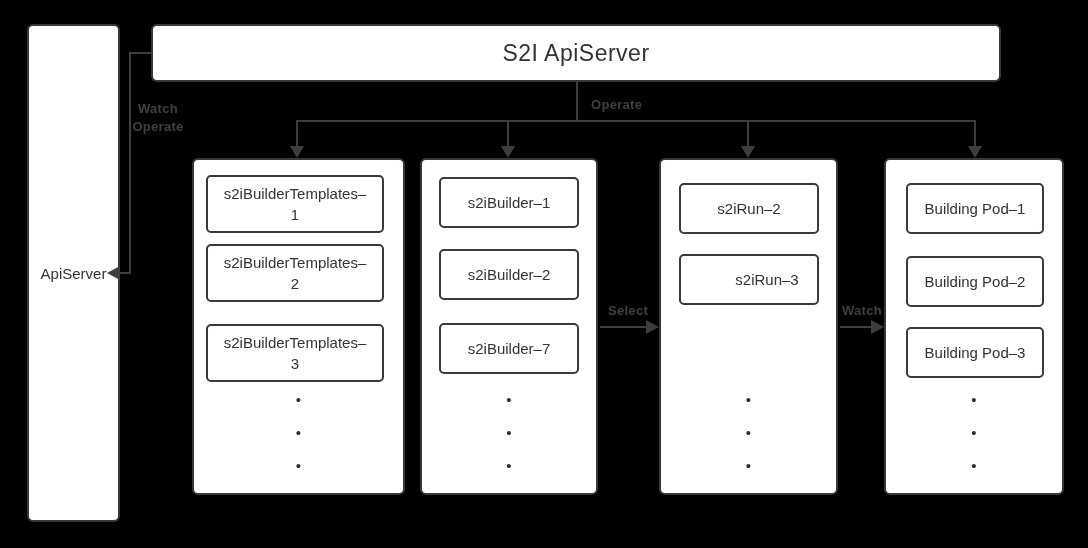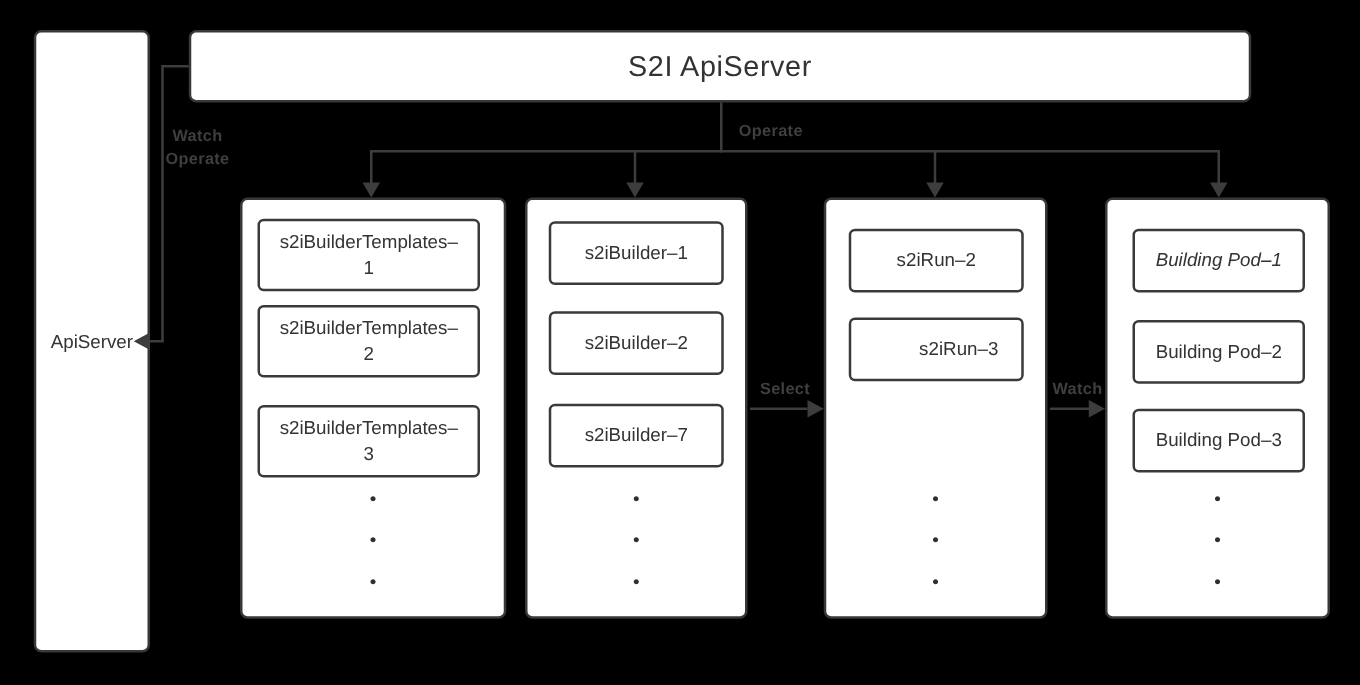--- a/index.html
+++ b/index.html
@@ -65,21 +65,21 @@
   #col-builders div.node:nth-of-type(1) { top: 17px; }
   #col-builders div.node:nth-of-type(2) { top: 89px; }
   #col-builders div.node:nth-of-type(3) { top: 163px; }
 
   #col-runs .node { left: 18px; width: 140px; height: 51px; }
   #col-runs div.node:nth-of-type(1) { top: 23px; }
   #col-runs div.node:nth-of-type(2) { top: 94px; padding-left: 36px; }
   #col-runs div.node:nth-of-type(3) { top: 167px; }
 
   #col-pods .node { left: 20px; width: 138px; height: 51px; }
-  #col-pods div.node:nth-of-type(1) { top: 23px; font-style: italic; }
+  #col-pods div.node:nth-of-type(1) { top: 23px; }
   #col-pods div.node:nth-of-type(2) { top: 96px; }
   #col-pods div.node:nth-of-type(3) { top: 167px; }
 
   .dot {
     position: absolute;
     left: 0; width: 100%;
     text-align: center;
     color: #2f2f2f;
     font-size: 15px;
     line-height: 14px;

